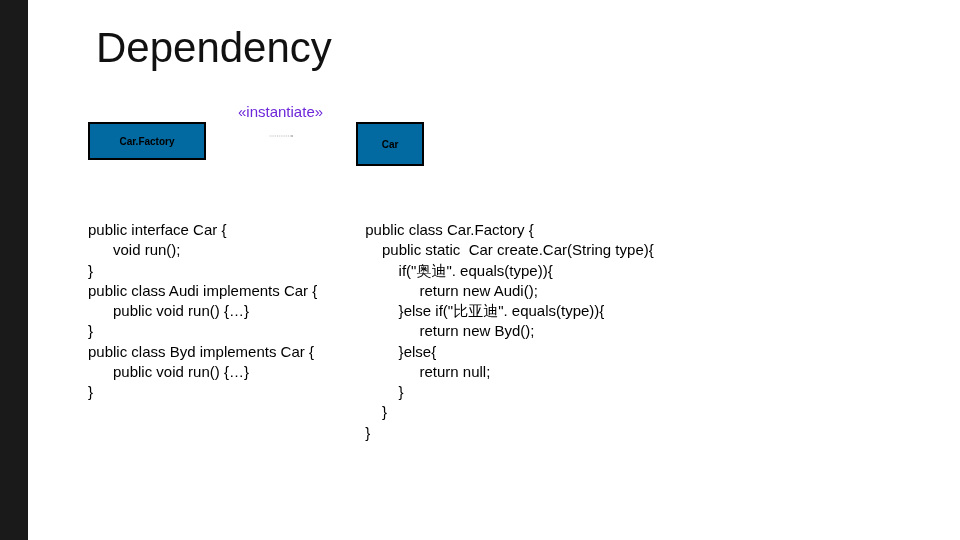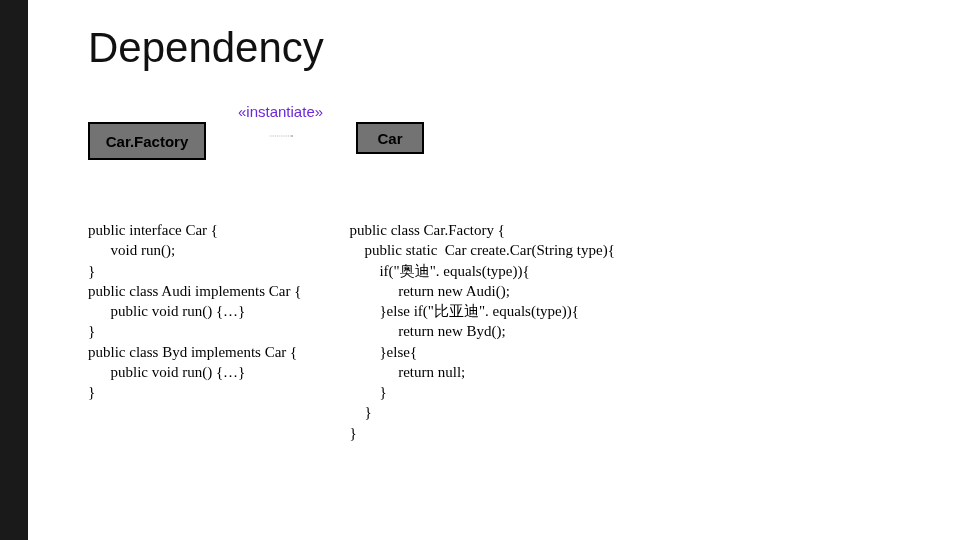--- a/index.html
+++ b/index.html
@@ -21,42 +21,42 @@
   }
   .content {
     flex: 1;
     padding: 24px 40px 20px 60px;
     position: relative;
   }
   .title {
     font-size: 42px;
     font-weight: 400;
     color: #111;
-    margin: 0 0 28px 0;
+    margin: 0 0 28px 8px;
   }
   .diagram {
     position: relative;
     width: 400px;
     height: 80px;
     margin-left: 0;
     margin-bottom: 40px;
   }
   .uml-box {
     position: absolute;
     border: 2px solid #000;
-    background: #737373;
+    background: #0369a1;
     padding: 10px 25px;
     font-weight: bold;
-    font-size: 15px;
+    font-size: 10px;
     display: flex;
     align-items: center;
     justify-content: center;
   }
   .box-factory { left: 0; top: 22px; width: 118px; height: 38px; }
-  .box-car { left: 268px; top: 22px; width: 68px; height: 32px; }
+  .box-car { left: 268px; top: 22px; width: 68px; height: 44px; }
   .dep-label {
     position: absolute;
     left: 150px;
     top: 3px;
     font-size: 15px;
     color: #6d28d9;
   }
   .dep-line {
     position: absolute;
     left: 120px;
@@ -66,21 +66,21 @@
   }
   .code-area {
     display: flex;
     gap: 48px;
     font-size: 15px;
     line-height: 1.35;
     color: #000;
   }
   .code-col {
     white-space: pre;
-    font-family: Liberation Serif, serif;
+    font-family: Liberation Sans, sans-serif;
   }
 </style>
 </head>
 <body>
 
 <div class="left-bar"></div>
 
 <div class="content">
 
   <h1 class="title">Dependency</h1>

